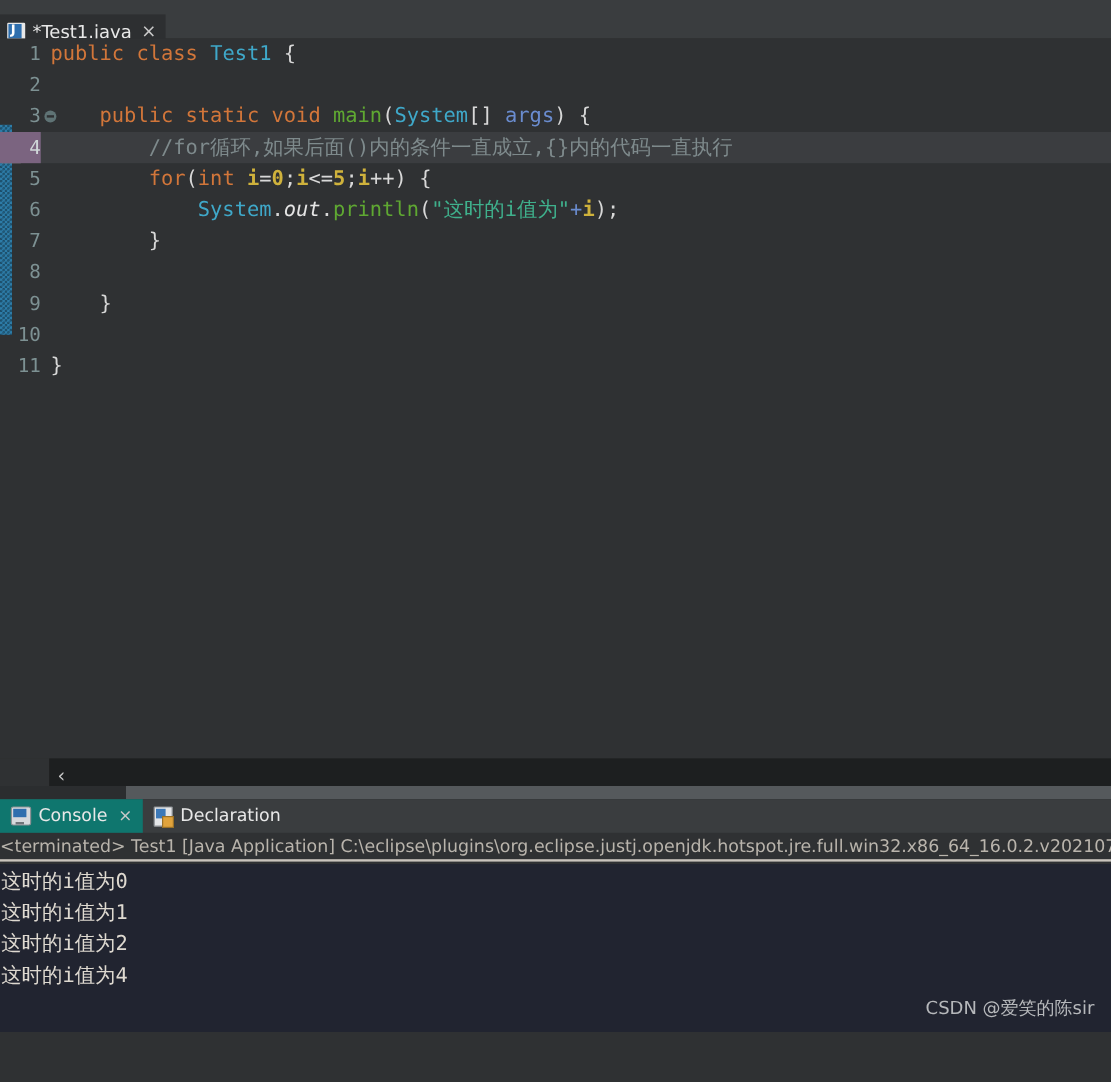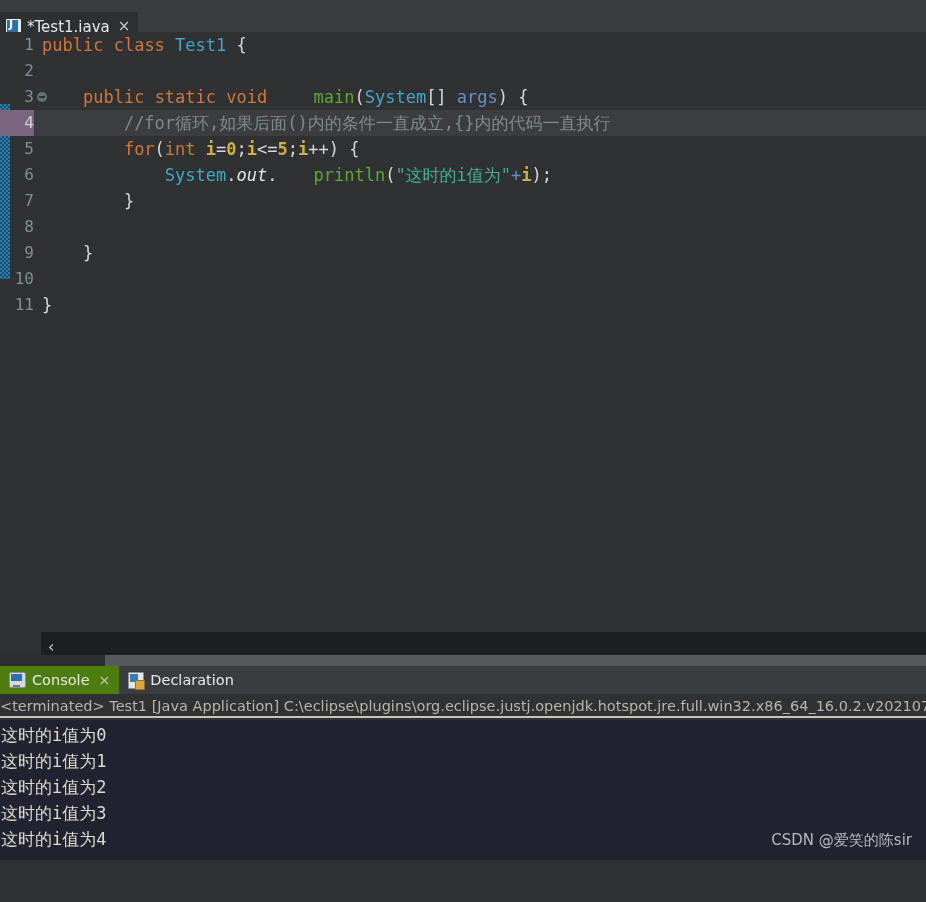--- a/index.html
+++ b/index.html
@@ -173,21 +173,21 @@
     text-align: right;
   }
   .ln-text {
     padding-left: 8px;
     white-space: pre;
   }
 
   
   .kw   { color: #d2763a; }
   .type { color: #3fa8c9; }
-  .meth { color: #5fa832; margin-left: 36px; }
+  .meth { color: #5fa832; }
   .var  { color: #cfb23c; font-weight: bold; }
   .parm { color: #6a8ccf; }
   .str  { color: #3fb08c; }
   .num  { color: #cfb23c; font-weight: bold; }
   .pun  { color: #d8d8d8; }
   .cmt  { color: #7e8a8c; }
   .ital { font-style: italic; }
   .fld  { color: #e5e5e5; }
 
   
@@ -253,21 +253,21 @@
     display: flex;
     align-items: center;
     gap: 6px;
     padding: 0 9px;
     font-size: 14.5px;
     color: #e8e8e8;
     font-family: "DejaVu Sans", sans-serif;
     cursor: pointer;
   }
   .ptab.active {
-    background: #4d7c0f;
+    background: #0f766e;
   }
   .icon-console {
     width: 15px; height: 14px;
     background: #d6d9dc;
     border: 1px solid #8d9195;
     border-radius: 2px;
     position: relative;
     flex: 0 0 auto;
   }
   .icon-console::before {
@@ -458,20 +458,19 @@
         <span>Declaration</span>
       </div>
     </div>
 
     <div class="console-head">&lt;terminated&gt; Test1 [Java Application] C:\eclipse\plugins\org.eclipse.justj.openjdk.hotspot.jre.full.win32.x86_64_16.0.2.v202107</div>
 
     <div class="console-out">
       <div class="out-line">这时的i值为0</div>
       <div class="out-line">这时的i值为1</div>
       <div class="out-line">这时的i值为2</div>
-      <div class="out-line">这时的i值为3</div>
       <div class="out-line">这时的i值为4</div>
       <div class="watermark">CSDN @爱笑的陈sir</div>
     </div>
 
   </div>
 
 </div>
 
 </body></html>

